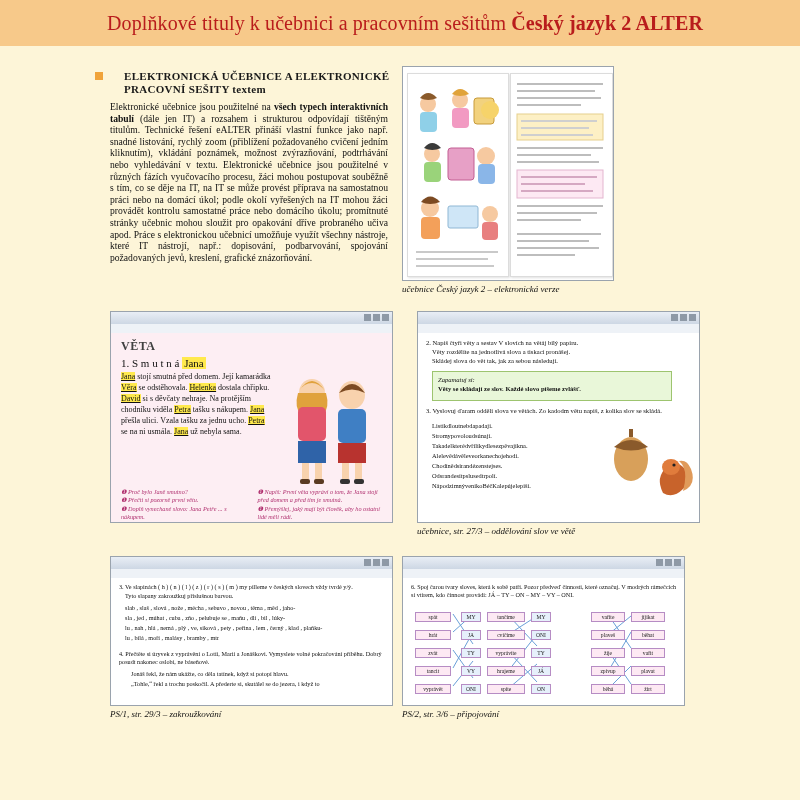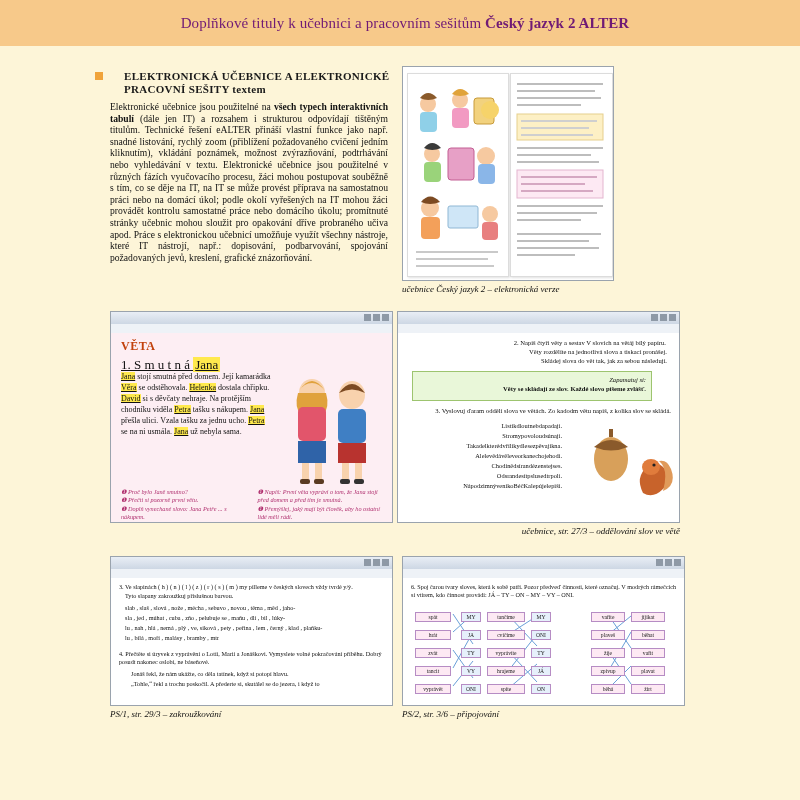--- a/index.html
+++ b/index.html
@@ -17,22 +17,22 @@
   }
   
   .header-band{
     position:absolute;left:0;top:0;width:800px;height:46px;
     background:#f7c98a;
   }
   .header-inner{
     position:absolute;left:95px;top:9px;width:620px;height:28px;
     background:#f7c98a;
     text-align:center;
-    font-size:15px;
-    color:#701a75;
+    font-size:20px;
+    color:#b91c1c;
     line-height:28px;
     letter-spacing:.1px;
   }
   .header-inner b{font-weight:bold;}
   
   .content{
     position:absolute;left:95px;top:56px;width:620px;height:700px;
   }
   
   .sec-title{
@@ -80,24 +80,24 @@
   .ebook-page{
     position:absolute;left:4px;top:6px;width:100px;height:202px;
     background:#fff;border:1px solid #dcdcdc;
     box-shadow:1px 1px 2px rgba(0,0,0,.12);
   }
   .ebook-page.right{left:107px;width:101px;}
   
   #fig2 .frame{width:283px;height:212px;background:#fff;}
   .veta-body{position:absolute;left:0;top:21px;width:100%;height:191px;background:#fdeef3;}
   .veta-title{
-    position:absolute;left:10px;top:6px;font-size:12px;font-weight:bold;color:#c2410c;
+    position:absolute;left:10px;top:6px;font-size:12px;font-weight:bold;color:#404040;
     letter-spacing:.5px;
   }
-  .veta-sub{position:absolute;left:10px;top:24px;font-size:13px;color:#111;text-decoration:underline;}
+  .veta-sub{position:absolute;left:10px;top:24px;font-size:11px;color:#111;}
   .hl-y{background:#ffe94d;padding:0 2px;}
   .veta-par{
     position:absolute;left:10px;top:38px;width:150px;font-size:8px;line-height:11px;color:#111;
   }
   .veta-tasks{
     position:absolute;left:10px;top:155px;width:263px;font-size:6.2px;line-height:8.4px;
     color:#b0306f;font-style:italic;
     column-count:2;column-gap:10px;
   }
   
@@ -262,21 +262,21 @@
               <div>❶ Doplň vynechané slovo: Jana Petře ... s nákupem.</div>
               <div>❶ Řekni svými slovy, co nebo koho myslíme tímto slovem vyjádřit.</div>
               <div>❶ Napiš: První věta vypráví o tom, že Jana stojí před domem a před tím je smutná.</div>
               <div>❶ Přemýšlej, jaký mají být člověk, aby ho ostatní lidé měli rádi.</div>
               <div>❶ Ve druhé větě se představuje.</div>
             </div>
         </div>
       </div>
     </div>
 
-    <div class="fig" id="fig3" style="left:302px;top:255px;text-align:right;">
+    <div class="fig" id="fig3" style="left:322px;top:255px;">
       <div class="frame">
         <div class="browser-bar"></div>
         <div class="browser-bar2"></div>
         <div class="f3-body">
           <div class="f3-q" style="left:8px;top:6px;width:260px;">2. Napiš čtyři věty a sestav V slovích na větáj bílý papíru.</div>
           <div class="f3-q" style="left:14px;top:15px;width:255px;">Věty rozdělíte na jednotlivá slova a tiskací pronášej.</div>
           <div class="f3-q" style="left:14px;top:24px;width:255px;">Skládej slova do vět tak, jak za sebou následují.</div>
           <div class="f3-box" style="left:14px;top:38px;width:240px;height:30px;">
             <i>Zapamatuj si:</i><br>
             <b>Věty se skládají ze slov.  Každé slovo píšeme zvlášť.</b>

